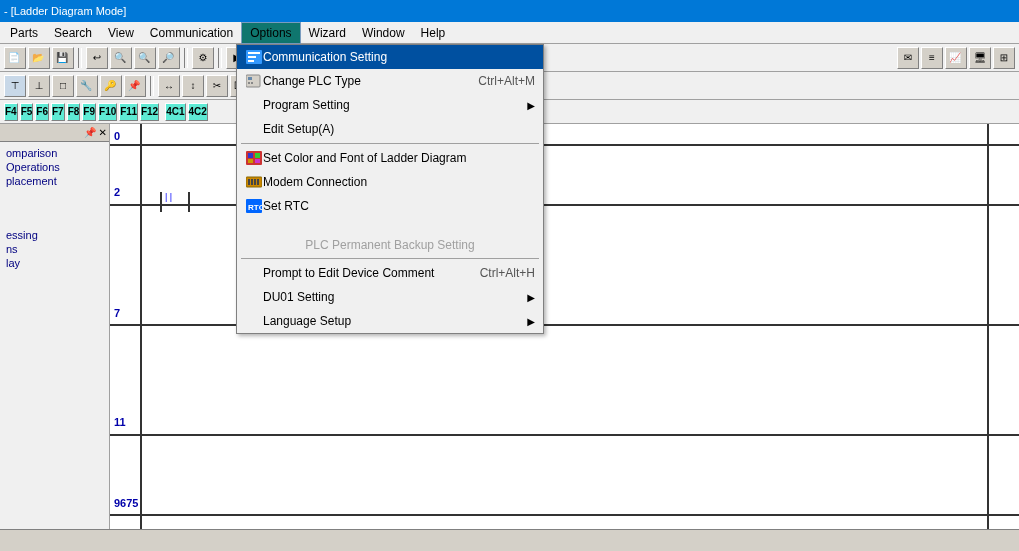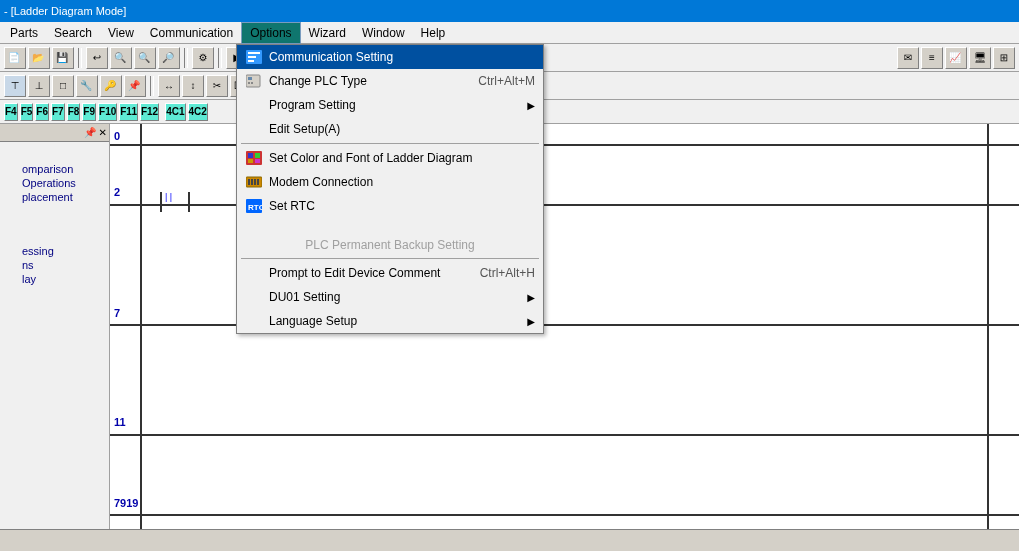--- a/index.html
+++ b/index.html
@@ -137,21 +137,21 @@
       background: #d4d0c8;
       border-bottom: 1px solid #808080;
       height: 18px;
       display: flex;
       align-items: center;
       justify-content: flex-end;
       padding: 0 2px;
     }
 
     .left-panel-content {
-      padding: 20px;
+      padding: 4px;
     }
 
     .left-panel-item {
       font-size: 11px;
       padding: 1px 2px;
       cursor: pointer;
       color: #000080;
     }
 
     
@@ -232,21 +232,20 @@
 
     .dropdown-item.disabled {
       color: #a0a0a0;
       cursor: default;
       flex-direction: column;
     }
 
     .dropdown-icon {
       width: 18px;
       height: 16px;
-      margin-right: 6px;
       display: flex;
       align-items: center;
       justify-content: center;
       flex-shrink: 0;
     }
 
     .dropdown-label {
       flex: 1;
     }
 
@@ -495,21 +494,21 @@
       <span>7</span>
     </div>
 
     <div style="position:absolute; top:310px; left:0; right:0; height:2px; background:#333;"></div>
     <div class="rung-number" style="top:292px;">
       <span>11</span>
     </div>
 
     <div style="position:absolute; top:390px; left:0; right:0; height:2px; background:#333;"></div>
     <div class="rung-number" style="top:373px;">
-      <span>7919</span>
+      <span>9675</span>
     </div>
 
     <div style="position:absolute; top:68px; left:50px; width:30px; height:20px; border: 2px solid #333; border-bottom: none; border-top: none;"></div>
     <div style="position:absolute; top:68px; left:55px; font-size:9px; color:#00f;">|  |</div>
 
   </div>
 </div>
 
 <div class="dropdown-menu">
 

